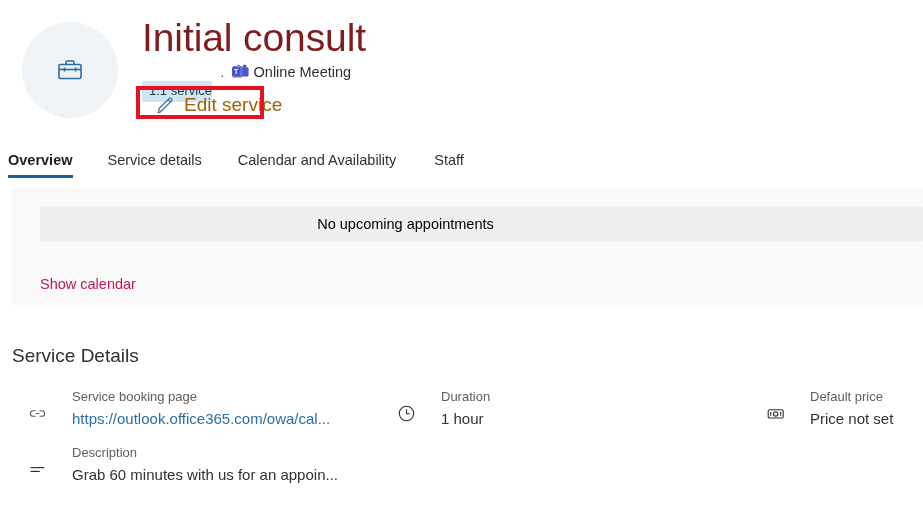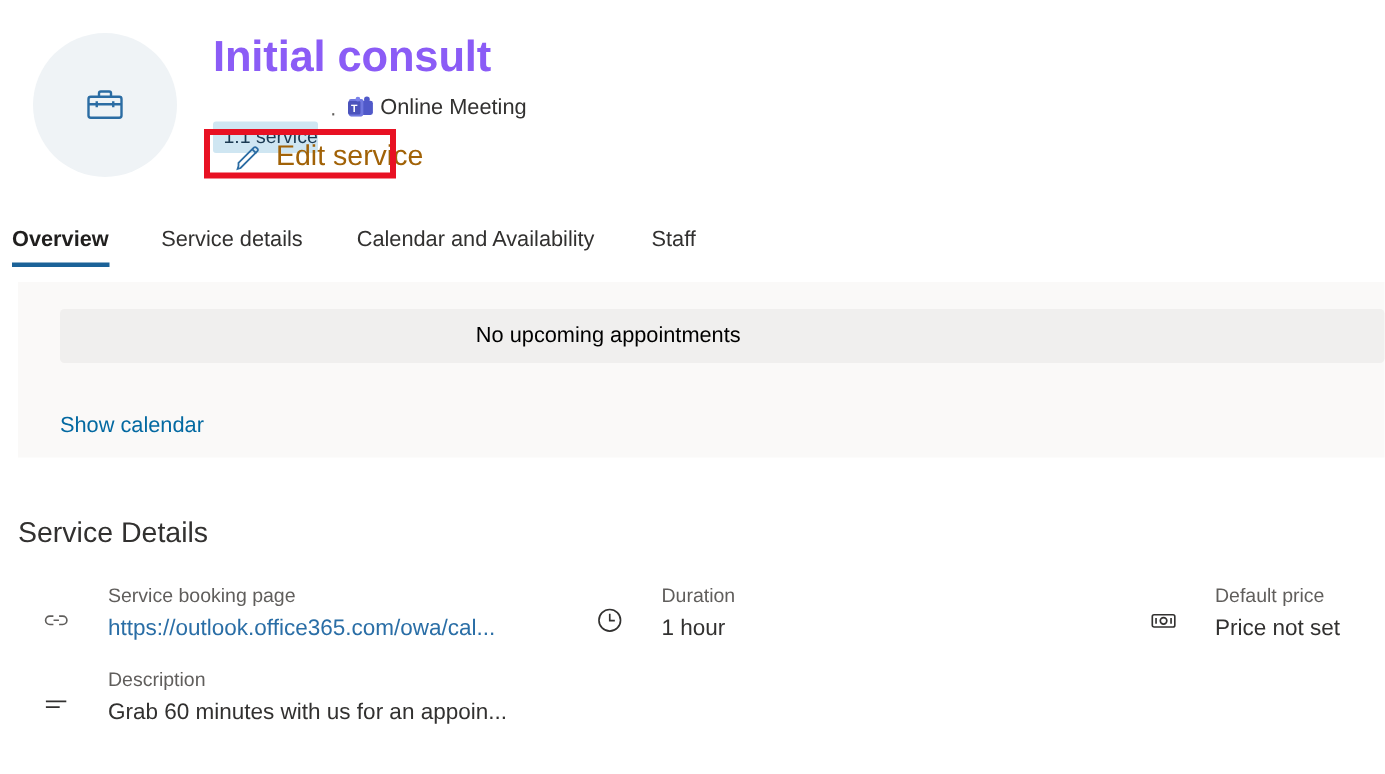--- a/index.html
+++ b/index.html
@@ -38,24 +38,24 @@
   }
   .avatar svg { display: block; }
 
   .header-main {
     position: absolute;
     left: 142px;
     top: 20px;
     width: 700px;
   }
   .service-title {
-    font-size: 29px;
-    font-weight: 700;
+    font-size: 39px;
+    font-weight: 400;
     line-height: 36px;
-    color: #8b5cf6;
+    color: #7f1d1d;
     letter-spacing: -0.1px;
     white-space: nowrap;
   }
 
   .meta-row {
     display: flex;
     align-items: center;
     margin-top: 6px;
     height: 20px;
   }
@@ -198,21 +198,21 @@
     font-size: 14.5px;
     color: #000000;
     position: relative;
     left: -76px;
   }
   .show-calendar {
     position: absolute;
     left: 28px;
     top: 88px;
     font-size: 14.5px;
-    color: #0369a1;
+    color: #be185d;
     cursor: pointer;
   }
 
   
   .details-heading {
     position: absolute;
     left: 12px;
     top: 345px;
     font-size: 19px;
     font-weight: 400;

